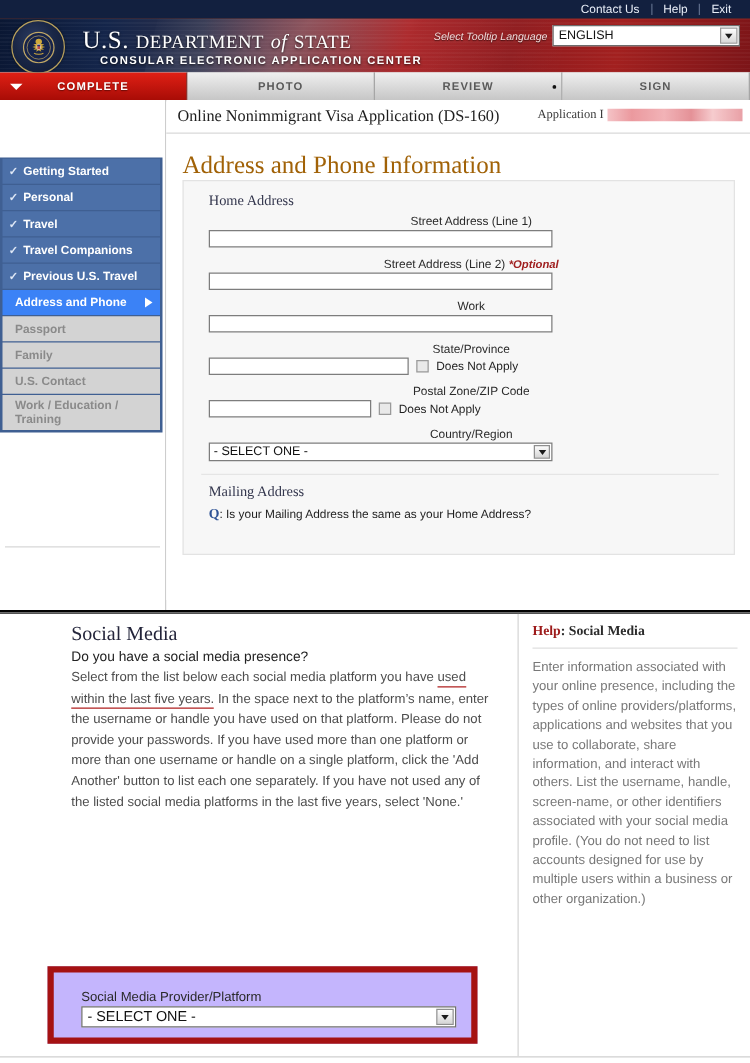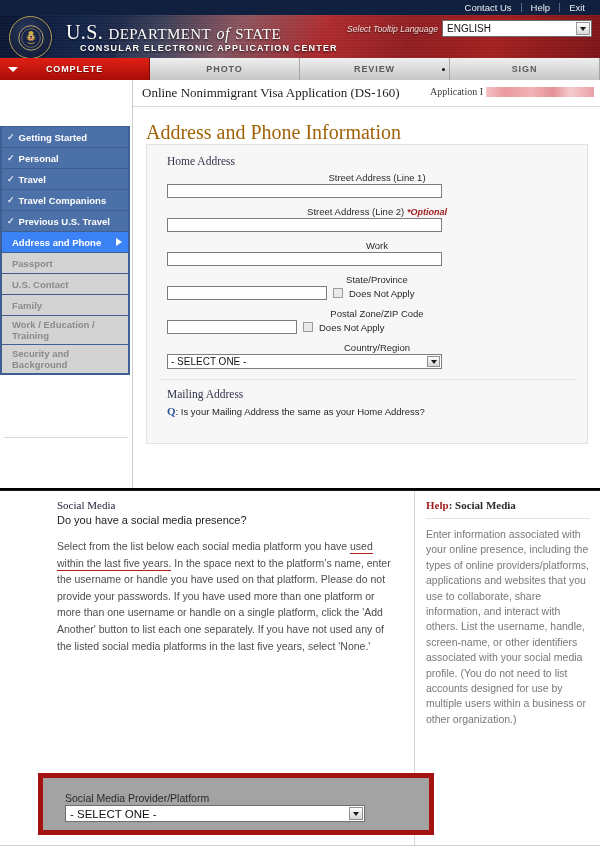--- a/index.html
+++ b/index.html
@@ -412,28 +412,28 @@
   }
   .sm-left {
     position: absolute;
     left: 0; top: 0;
     width: 414px; height: 358px;
     padding: 8px 12px 0 57px;
     box-sizing: border-box;
   }
   .sm-ttl {
     font-family: "Liberation Serif", serif;
-    font-size: 11px;
+    font-size: 16px;
     color: #23243a;
     margin: 0 0 3px 0;
   }
   .sm-q {
     font-size: 11px;
     color: #222;
-    margin-bottom: 12px;
+    margin-bottom: 2px;
   }
   .sm-para {
     font-size: 10.5px;
     color: #4d4d4d;
     line-height: 16.6px;
     width: 340px;
     position: relative;
   }
   .sm-para .ul-red {
     border-bottom: 1.6px solid #b02020;
@@ -460,23 +460,23 @@
   .sm-help-body {
     margin-top: 8px;
     font-size: 10.5px;
     color: #787878;
     line-height: 15.4px;
   }
 
   .hl-box {
     position: absolute;
     left: 38px; top: 282px;
-    width: 396px; height: 62px;
+    width: 344px; height: 62px;
     border: 5px solid #a51212;
-    background: #a3a3a3;
+    background: #c4b5fd;
     box-sizing: border-box;
   }
   .hl-inner {
     padding: 14px 0 0 22px;
   }
   .hl-label {
     font-size: 10.5px;
     color: #2a2a2a;
     margin-bottom: 1px;
   }
@@ -596,35 +596,29 @@
 
         <div class="nav-item current">
           <span>Address and Phone</span>
           <div class="arrow"></div>
         </div>
 
         <div class="nav-item disabled">
           <span>Passport</span>
         </div>
         <div class="nav-item disabled">
+          <span>Family</span>
+        </div>
+        <div class="nav-item disabled">
           <span>U.S. Contact</span>
-        </div>
-        <div class="nav-item disabled">
-          <span>Family</span>
         </div>
         <div class="nav-item disabled two">
           <div>
             <span>Work / Education /</span>
             <span>Training</span>
-          </div>
-        </div>
-        <div class="nav-item disabled two">
-          <div>
-            <span>Security and</span>
-            <span>Background</span>
           </div>
         </div>
       </div>
 
       <div class="help-nav">
         <div class="help-ttl">
           <span class="hred">Help</span><span>: Navigation Buttons</span>
         </div>
       </div>
     </div>

